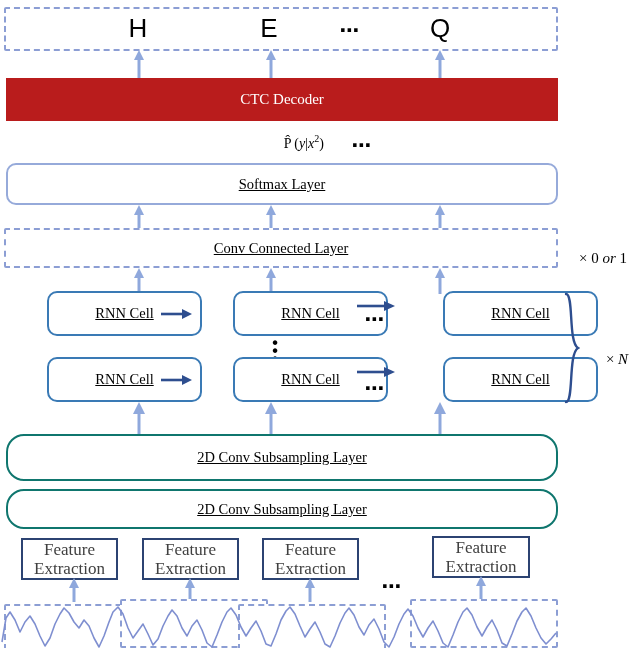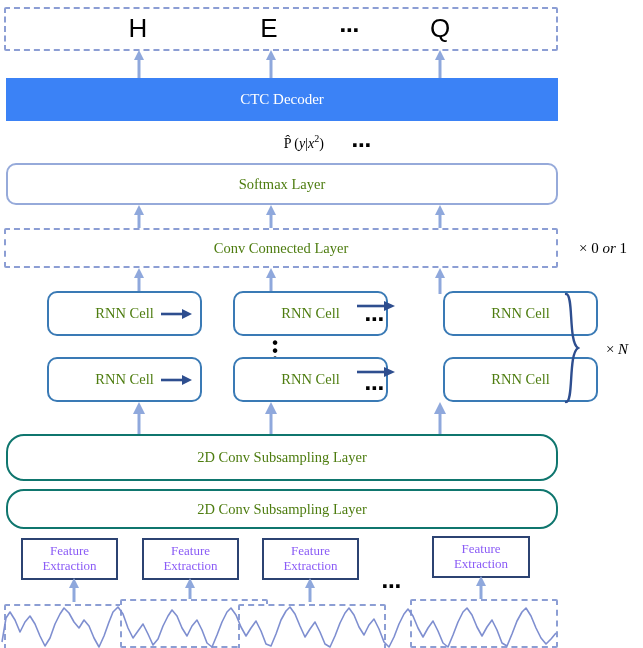--- a/index.html
+++ b/index.html
@@ -37,39 +37,39 @@
     border: 2px solid #0f766e;
     background: #ffffff;
     border-radius: 18px;
   }
   .feat-box {
     border: 2px solid #2c4372;
     background: #ffffff;
     border-radius: 0px;
   }
   .filled-box {
-    background: #3b82f6;
+    background: #b91c1c;
     border: none;
   }
 
   .ctr {
     display: flex;
     align-items: center;
     justify-content: center;
     text-align: center;
     line-height: 1.12;
   }
 
-  .lbl       { font-size: 14.5px; color: #4d7c0f; }
+  .lbl       { font-size: 14.5px; color: #000000; text-decoration: underline; }
   .lbl-white { font-size: 15px;  color: #ffffff; }
-  .lbl-feat  { font-size: 13px;  color: #8b5cf6; }
+  .lbl-feat  { font-size: 17px;  color: #404040; }
   .letter    { font-family: "Liberation Sans", "DejaVu Sans", sans-serif;
                font-size: 26px; color: #000; font-weight: 400; }
   .prob      { font-size: 14px; color: #000; white-space: nowrap; }
-  .mult      { font-size: 15px; color: #000; white-space: nowrap; }
+  .mult      { font-size: 15px; color: #000; white-space: nowrap; margin-top: 10px; }
   .dots-h    { font-size: 20px; color: #000; letter-spacing: 1px;
                font-family: "Liberation Sans", "DejaVu Sans", sans-serif;
                font-weight: 700; line-height: 1; }
   .dots-v    { font-size: 16px; color: #000; line-height: 0.5;
                font-family: "Liberation Sans", "DejaVu Sans", sans-serif;
                font-weight: 700; }
   .dots-v span { display:block; }
 
   i.it { font-style: italic; }
   .var { font-style: italic; font-family: "Liberation Serif", serif; }

